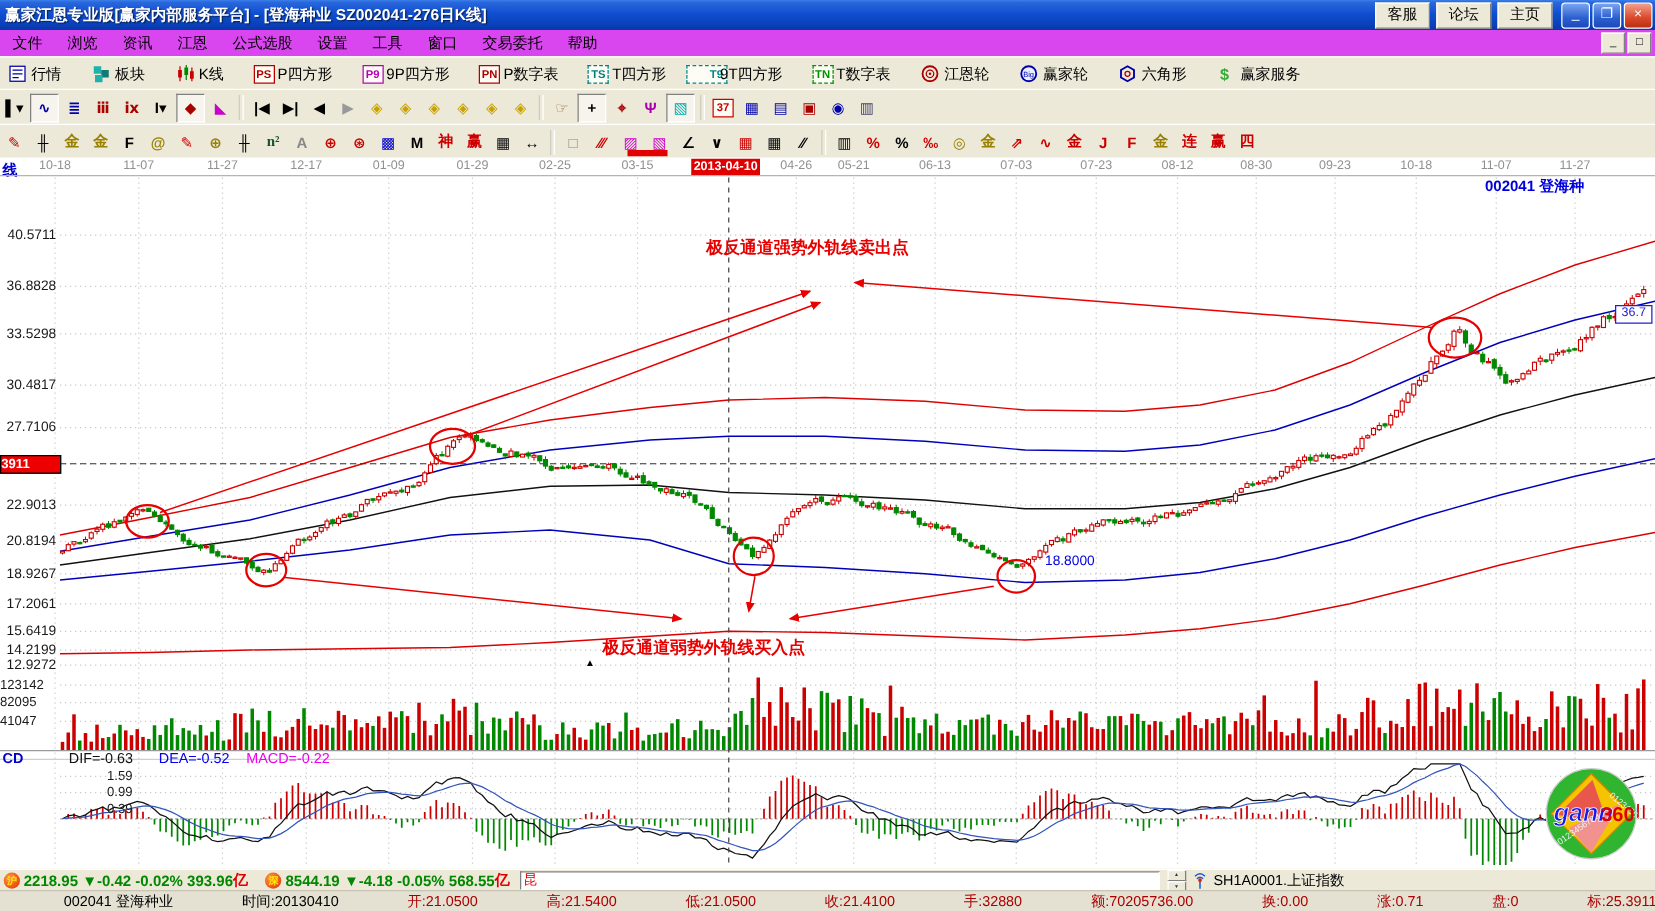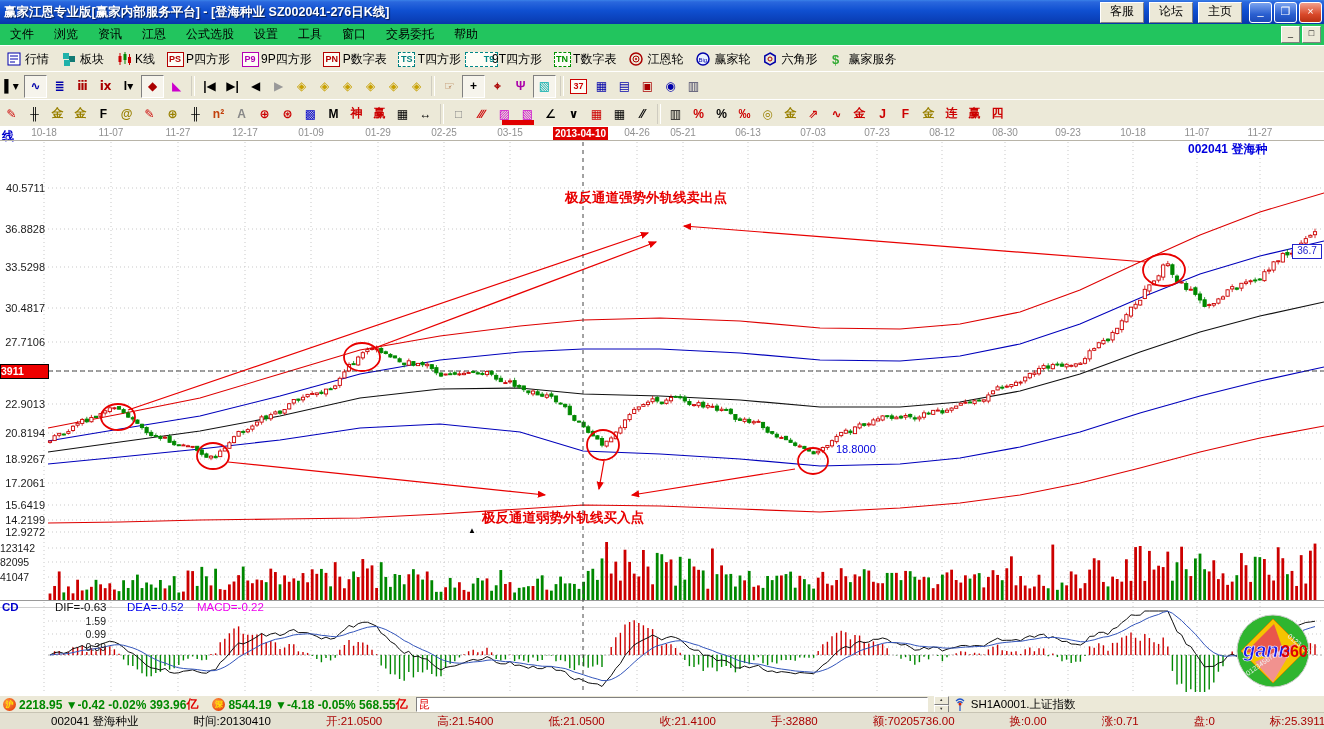--- a/index.html
+++ b/index.html
@@ -13,31 +13,31 @@
   .title-text{font-weight:bold;font-size:12.5px;padding-left:4px;white-space:nowrap;
     text-shadow:1px 1px 1px rgba(0,0,0,.6);flex:1;overflow:hidden;}
   .tb-btn{height:19px;line-height:17px;padding:0 9px;margin-right:5px;background:#ece9d8;color:#000;
     border:1px solid;border-color:#fff #808080 #808080 #fff;font-size:12px;cursor:default;}
   .winbtns{display:flex;margin-right:2px;}
   .winbtn{width:21px;height:19px;margin-left:2px;color:#fff;text-align:center;line-height:17px;font-size:11px;
     background:linear-gradient(180deg,#7ba4ef,#2a5fd0 60%,#1c4ab8);border:1px solid #fff;border-radius:3px;}
   .winbtn.close{background:linear-gradient(180deg,#f2a08c,#d9492a 60%,#b83012);}
 
   
-  .menubar{position:absolute;left:0;top:24px;width:100%;height:21px;background:#22c55e;
+  .menubar{position:absolute;left:0;top:24px;width:100%;height:21px;background:#d946ef;
     display:flex;align-items:center;border-bottom:1px solid #d8d4c8;}
   .menu-item{padding:0 10px;height:100%;line-height:21px;color:#000;}
   .child-ctrls{margin-left:auto;display:flex;padding-right:3px;}
   .cbtn{width:17px;height:15px;margin-left:2px;background:#ece9d8;border:1px solid;
     border-color:#fff #808080 #808080 #fff;font-size:9px;line-height:13px;text-align:center;color:#000;}
 
   
   .toolbar{position:absolute;left:0;width:100%;background:#ece9d8;display:flex;align-items:center;
     border-top:1px solid #fff;border-bottom:1px solid #cfccc0;}
-  #tb1{top:45px;height:26px;}
+  #tb1{top:45px;height:26px;gap:12px;}
   #tb2{top:71px;height:28px;}
   #tb3{top:99px;height:27px;}
   .tm-item{display:flex;align-items:center;height:22px;padding:0 6px;white-space:nowrap;}
   .tm-label{margin-left:3px;font-size:12px;color:#000;}
   .badge{display:inline-block;min-width:15px;height:13px;line-height:12px;font-size:9px;font-weight:bold;
     text-align:center;background:#fdfdf6;}
   .icon16{width:16px;height:16px;display:inline-flex;align-items:center;justify-content:center;}
   .tool-btn{width:21px;height:21px;margin:0 1px;display:inline-flex;align-items:center;justify-content:center;
     font-size:12px;font-weight:bold;white-space:nowrap;overflow:hidden;}
   .tool-btn.sunken{border:1px solid;border-color:#808080 #fff #fff #808080;background:#f6f4ec;}
@@ -274,21 +274,21 @@
   <div class="toolbar" id="tb3">
       <div class="tool-btn" style="color: rgb(204, 0, 0);">✎</div>
       <div class="tool-btn" style="color: rgb(0, 0, 0);">╫</div>
       <div class="tool-btn" style="color: rgb(153, 128, 0);">金</div>
       <div class="tool-btn" style="color: rgb(153, 128, 0);">金</div>
       <div class="tool-btn" style="color: rgb(0, 0, 0);">F</div>
       <div class="tool-btn" style="color: rgb(153, 128, 0);">@</div>
       <div class="tool-btn" style="color: rgb(204, 0, 0);">✎</div>
       <div class="tool-btn" style="color: rgb(153, 128, 0);">⊕</div>
       <div class="tool-btn" style="color: rgb(0, 0, 0);">╫</div>
-      <div class="tool-btn" style="color: #c2410c;">n²</div>
+      <div class="tool-btn" style="color: #14532d; font-family: Liberation Serif, serif;">n²</div>
       <div class="tool-btn" style="color: rgb(136, 136, 136);">A</div>
       <div class="tool-btn" style="color: rgb(204, 0, 0);">⊕</div>
       <div class="tool-btn" style="color: rgb(204, 0, 0);">⊛</div>
       <div class="tool-btn" style="color: rgb(0, 0, 204);">▩</div>
       <div class="tool-btn" style="color: rgb(0, 0, 0);">M</div>
       <div class="tool-btn" style="color: rgb(204, 0, 0);">神</div>
       <div class="tool-btn" style="color: rgb(204, 0, 0);">赢</div>
       <div class="tool-btn" style="color: rgb(0, 0, 0);">▦</div>
       <div class="tool-btn" style="color: rgb(0, 0, 0);">↔</div>
       <div class="tsep"></div>

